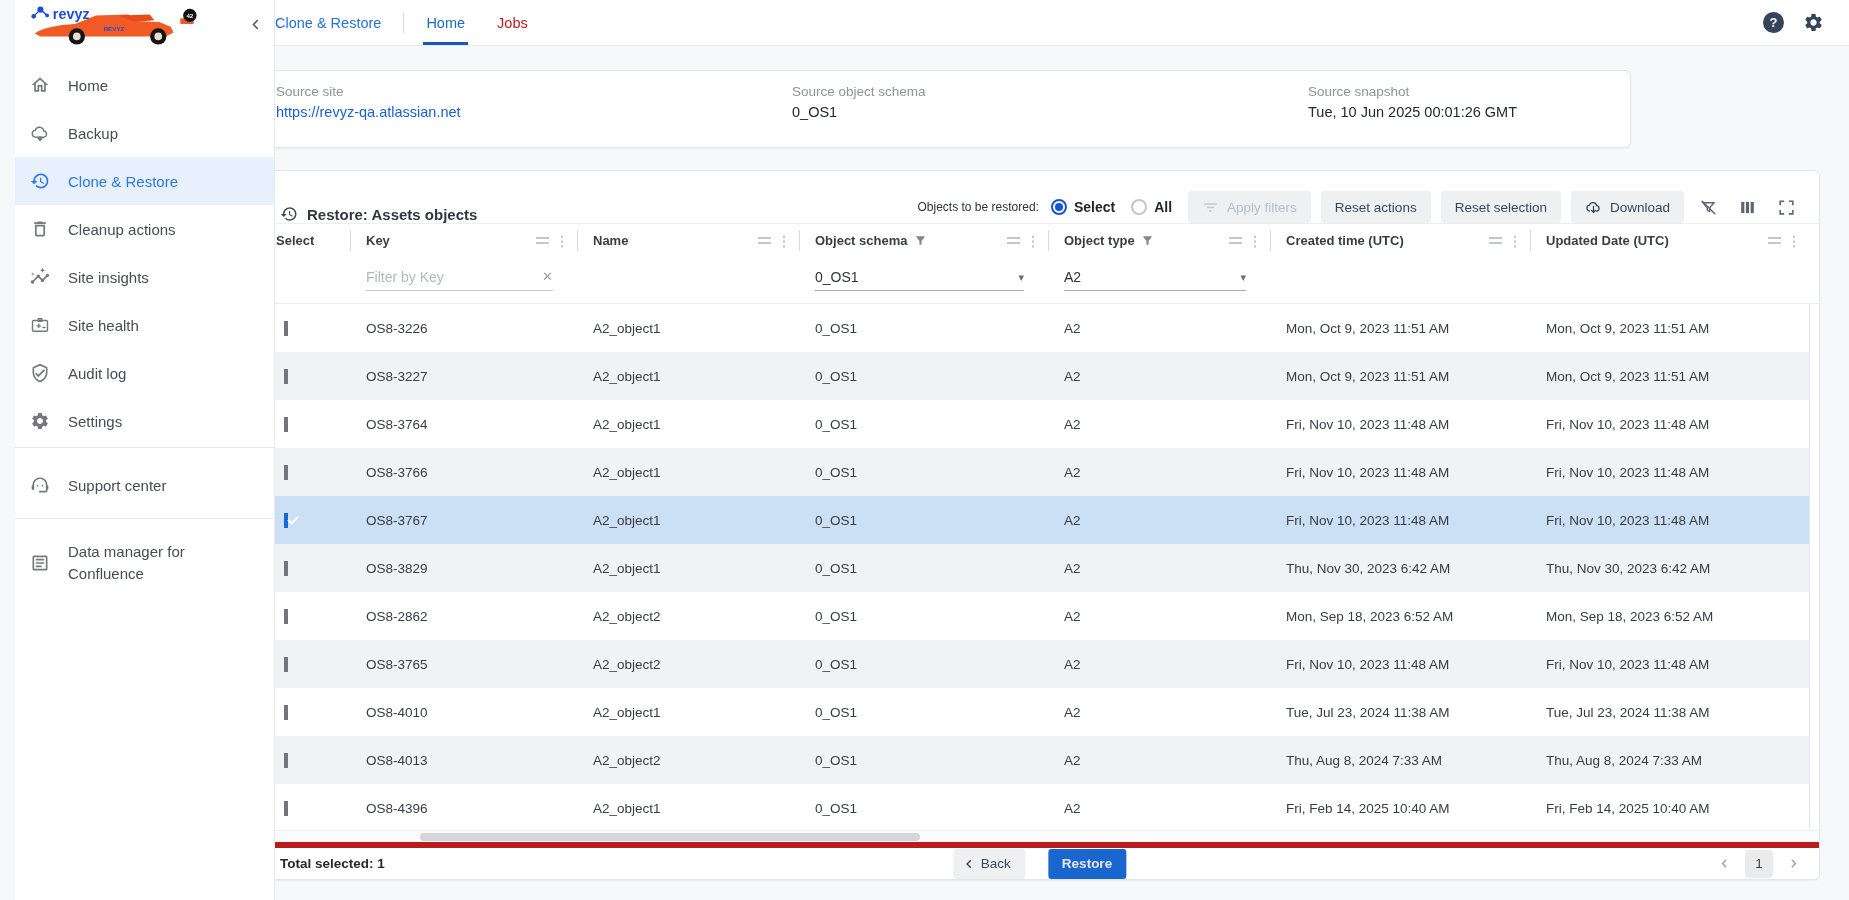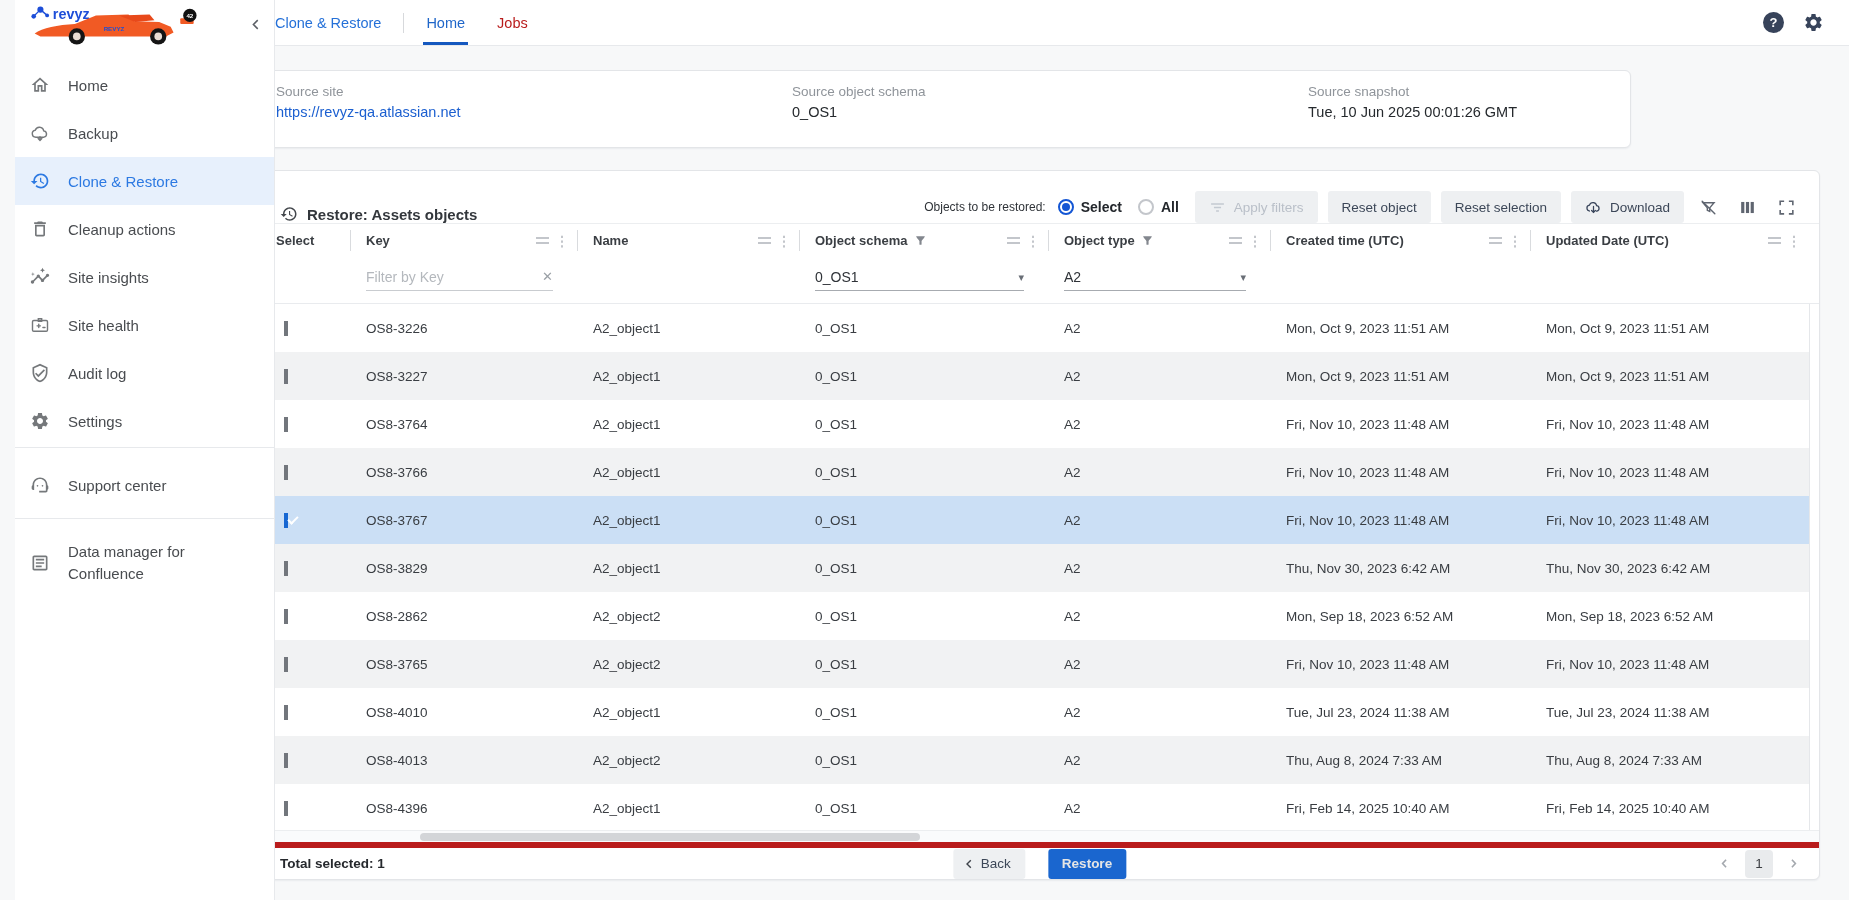--- a/index.html
+++ b/index.html
@@ -277,21 +277,21 @@
         <span class="radio"></span>
         <span class="radio-label">All</span>
       </span>
       <button class="btn disabled">
         <svg viewBox="0 0 24 24" fill="currentColor">
             <path d="M3 6v2h18V6H3zm4 7h10v-2H7v2zm3 5h4v-2h-4v2z"></path>
           </svg>
         <span>Apply filters</span>
       </button>
       <button class="btn">
-        <span>Reset object</span>
+        <span>Reset actions</span>
       </button>
       <button class="btn">
         <span>Reset selection</span>
       </button>
       <button class="btn">
         <svg viewBox="0 0 24 24" fill="none" stroke="currentColor" stroke-width="1.8">
             <path d="M7 17a4.2 4.2 0 0 1-.7-8.35A5.2 5.2 0 0 1 16.4 9.5 3.8 3.8 0 0 1 16.8 17h-1.3"></path>
             <path d="M12 10.5V19M9.3 16.3L12 19l2.7-2.7" stroke-linecap="round"></path>
           </svg>
         <span>Download</span>

